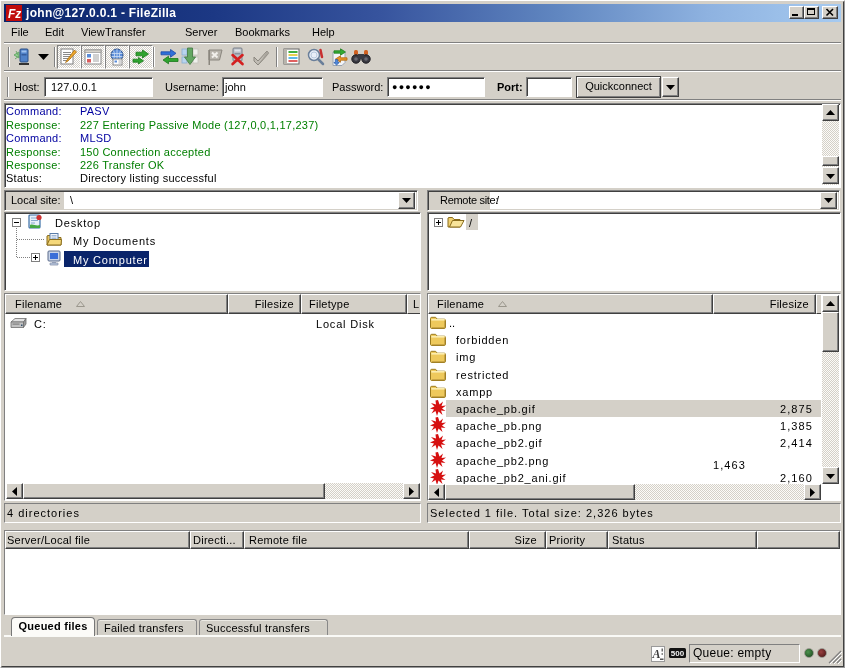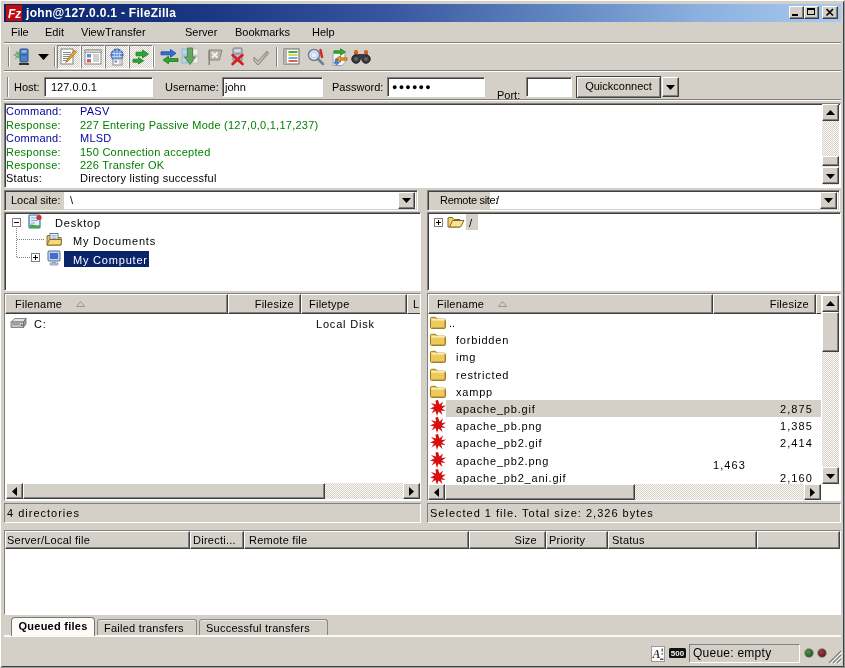--- a/index.html
+++ b/index.html
@@ -165,21 +165,21 @@
 <div class="vsep" style="left:7px;top:77px;height:20px;"></div>
 <div class="txt" style="left:14px;top:77px;height:20px;line-height:20px;">Host:</div>
 <div class="ab sunken" style="left:44px;top:77px;width:109px;height:20px;"></div>
 <div class="txt" style="left:51px;top:78px;height:18px;line-height:18px;">127.0.0.1</div>
 <div class="txt" style="left:165px;top:77px;height:20px;line-height:20px;">Username:</div>
 <div class="ab sunken" style="left:222px;top:77px;width:101px;height:20px;"></div>
 <div class="txt" style="left:225px;top:78px;height:18px;line-height:18px;">john</div>
 <div class="txt" style="left:332px;top:77px;height:20px;line-height:20px;">Password:</div>
 <div class="ab sunken" style="left:387px;top:77px;width:98px;height:20px;"></div>
 <div class="txt" style="left:392px;top:77px;height:20px;line-height:20px;font-size:9px;letter-spacing:1.2px;">●●●●●●</div>
-<div class="txt" style="left:497px;top:85px;height:20px;line-height:20px;">Port:</div>
+<div class="txt" style="left:497px;top:77px;height:20px;line-height:20px;font-weight:bold;">Port:</div>
 <div class="ab sunken" style="left:526px;top:77px;width:46px;height:20px;"></div>
 <div class="ab" style="left:576px;top:76px;width:85px;height:22px;background:#d4d0c8;border:1px solid #404040;box-shadow:inset 1px 1px 0 #fff, inset -1px -1px 0 #808080;"></div>
 <div class="txt" style="left:576px;top:77px;width:85px;height:20px;line-height:19px;text-align:center;">Quickconnect</div>
 <div class="ab raised" style="left:662px;top:77px;width:17px;height:20px;"></div>
 <svg class="ab" style="left:666px;top:85px" width="9" height="5" viewBox="0 0 9 5">
     <path d="M0 0 H9 L4.5 5 Z" fill="#000"></path>
   </svg>
 <div class="ab" style="left:4px;top:99px;width:837px;height:2px;border-top:1px solid #808080;border-bottom:1px solid #fff;"></div>
 
 <div class="ab sunken" style="left:4px;top:103px;width:837px;height:85px;"></div>

